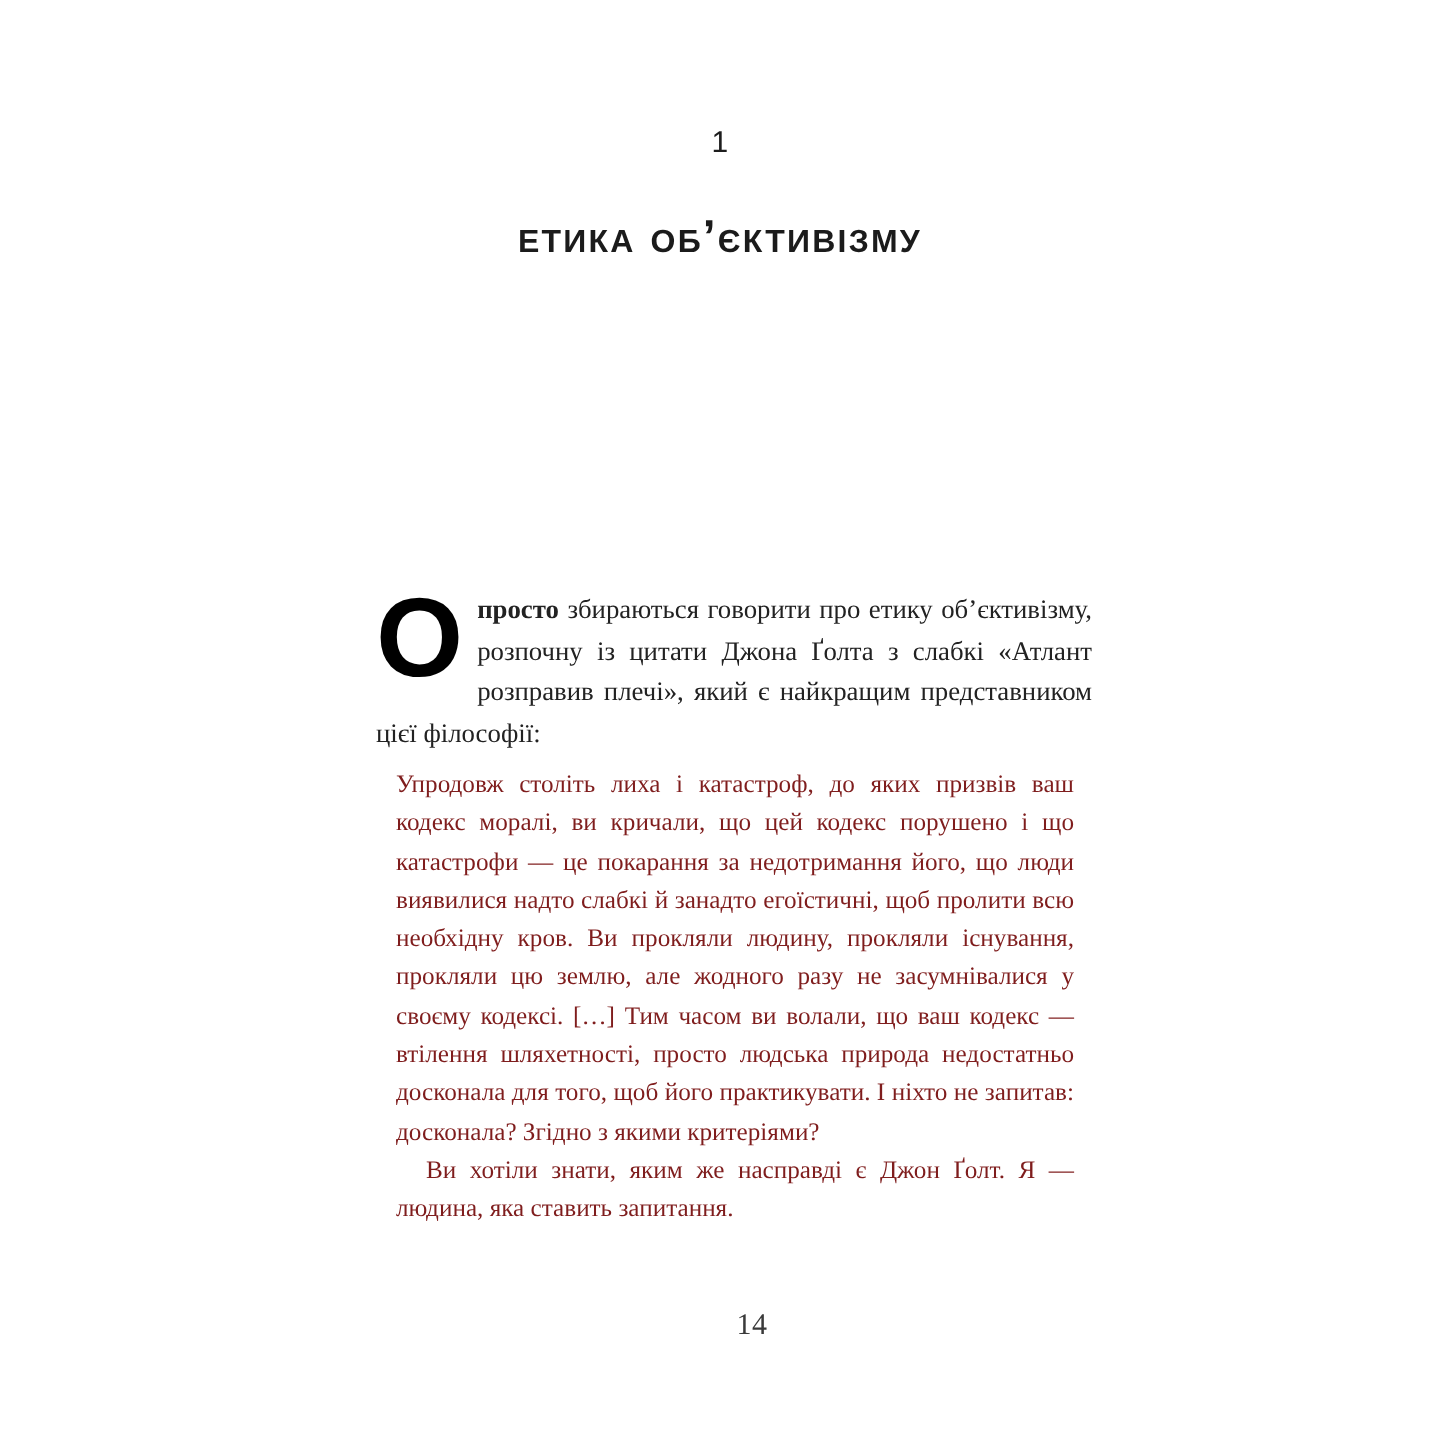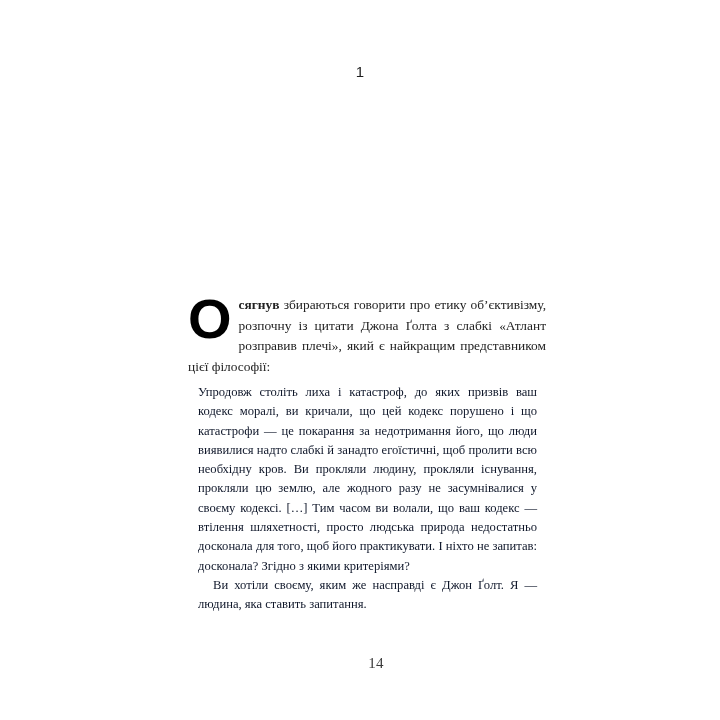--- a/index.html
+++ b/index.html
@@ -95,21 +95,21 @@
     left: 198px;
     top: 383px;
     width: 339px;
   }
 
   .quote-paragraph {
     font-size: 12.6px;
     line-height: 19.3px;
     text-align: justify;
     text-justify: inter-word;
-    color: #0f172a;
+    color: #7f1d1d;
     margin: 0;
     text-indent: 0;
     font-family: Liberation Serif, serif;
   }
 
   .quote-paragraph + .quote-paragraph {
     text-indent: 15px;
   }
 
   
@@ -126,26 +126,27 @@
     margin-left: 16px;
   }
 </style>
 </head>
 <body>
 
 <div class="page">
 
   <div class="chapter-head">
     <div class="chapter-number">1</div>
+    <div class="chapter-title">Етика об’єктивізму</div>
   </div>
 
   <div class="body-block">
-    <p class="lead-paragraph"><span class="dropcap">О</span><span class="lead-bold">сягнув</span><span> збираються говорити про етику об’єктивізму, розпочну із цитати Джона Ґолта з слабкі «Атлант розправив плечі», який є найкращим представником цієї філософії:</span></p>
+    <p class="lead-paragraph"><span class="dropcap">О</span><span class="lead-bold">просто</span><span> збираються говорити про етику об’єктивізму, розпочну із цитати Джона Ґолта з слабкі «Атлант розправив плечі», який є найкращим представником цієї філософії:</span></p>
   </div>
 
   <div class="quote-block">
     <p class="quote-paragraph">Упродовж століть лиха і катастроф, до яких призвів ваш кодекс моралі, ви кричали, що цей кодекс порушено і що катастрофи — це покарання за недотримання його, що люди виявилися надто слабкі й занадто егоїстичні, щоб пролити всю необхідну кров. Ви прокляли людину, прокляли існування, прокляли цю землю, але жодного разу не засумнівалися у своєму кодексі. […] Тим часом ви волали, що ваш кодекс — втілення шляхетності, просто людська природа недостатньо досконала для того, щоб його практикувати. І ніхто не запитав: досконала? Згідно з якими критеріями?</p>
-    <p class="quote-paragraph">Ви хотіли своєму, яким же насправді є Джон Ґолт. Я — людина, яка ставить запитання.</p>
+    <p class="quote-paragraph">Ви хотіли знати, яким же насправді є Джон Ґолт. Я — людина, яка ставить запитання.</p>
   </div>
 
   <div class="folio">14</div>
 
 </div>
 
 </body></html>

